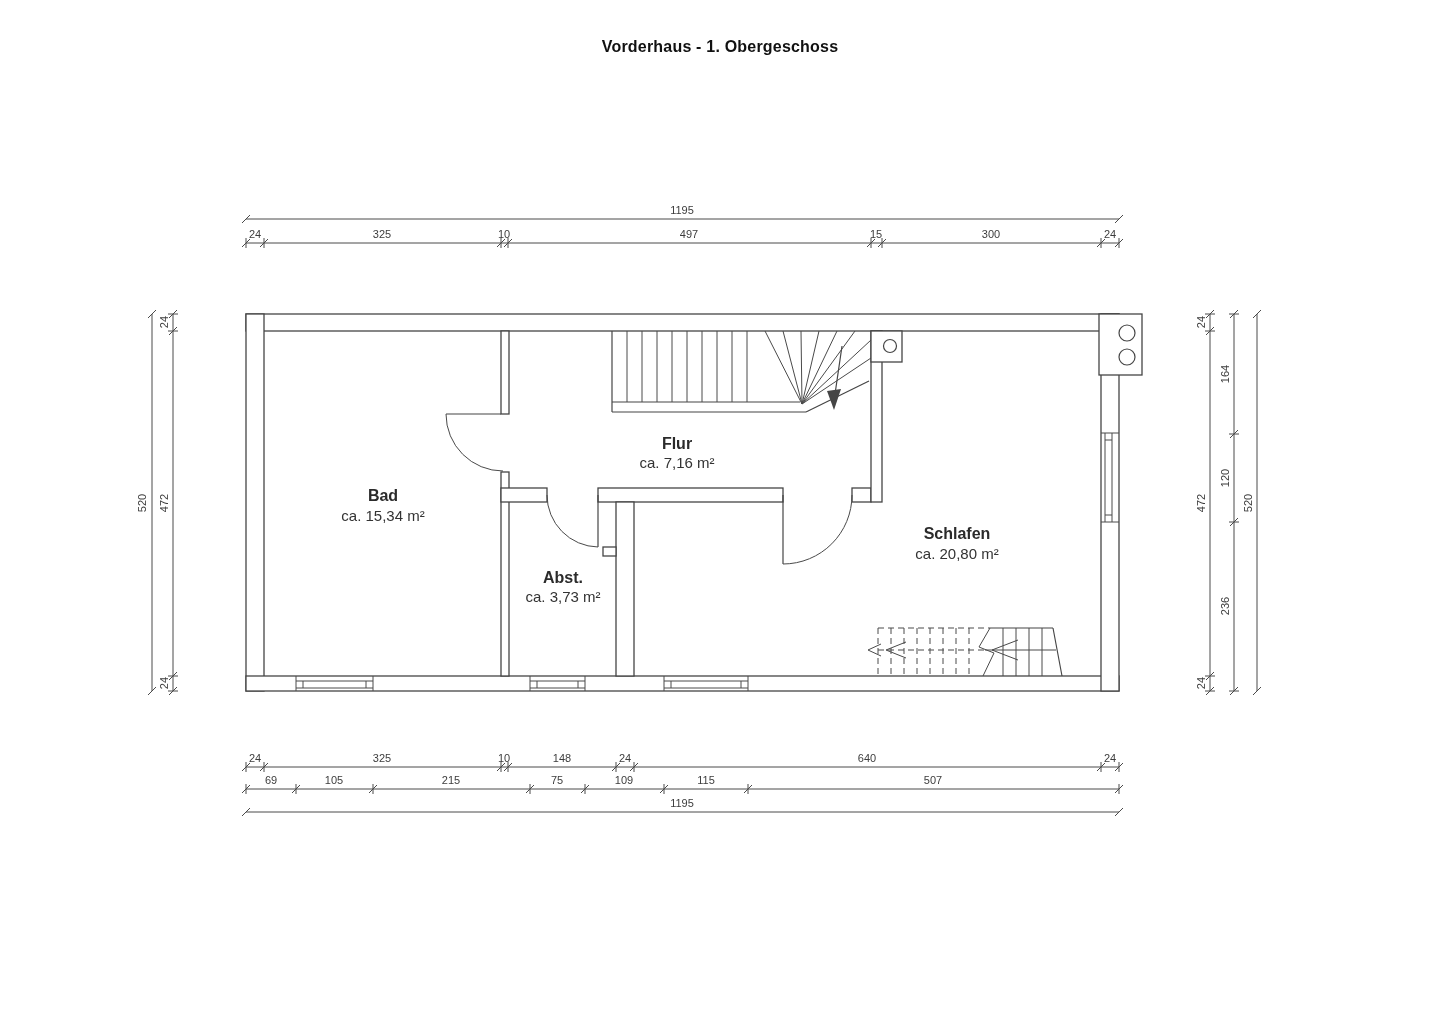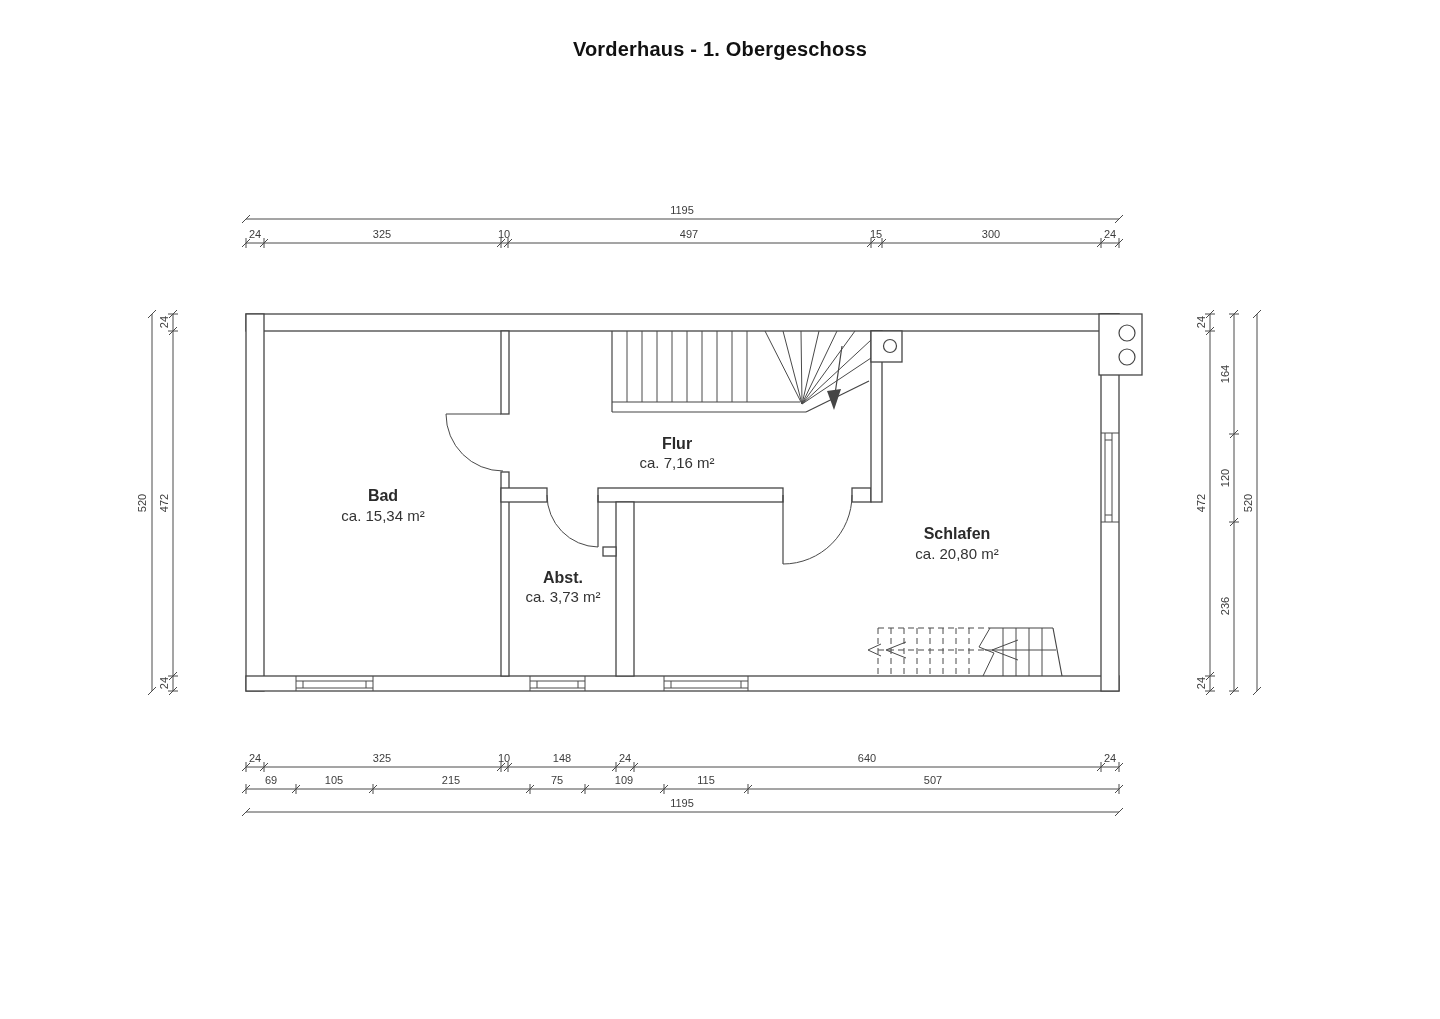--- a/index.html
+++ b/index.html
@@ -1,17 +1,17 @@
 <!DOCTYPE html>
 <html><head>
 <meta charset="utf-8">
 <style>
   html,body{margin:0;padding:0;background:#ffffff;}
   .page{position:relative;width:1440px;height:1019px;background:#fff;font-family:"Liberation Sans",sans-serif;overflow:hidden;}
-  .title{position:absolute;top:38px;left:0;width:100%;text-align:center;font-size:20px;font-weight:bold;color:#111;letter-spacing:.2px;}
+  .title{position:absolute;top:38px;left:0;width:100%;text-align:center;font-size:16px;font-weight:bold;color:#111;letter-spacing:.2px;}
   svg{position:absolute;left:0;top:0;}
   .wall{fill:#ffffff;stroke:#454545;stroke-width:1.3;}
   .ln{stroke:#454545;stroke-width:1.2;fill:none;}
   .thin{stroke:#4a4a4a;stroke-width:1;fill:none;}
   .dash{stroke:#4a4a4a;stroke-width:1;fill:none;stroke-dasharray:6 4;}
   .dim{stroke:#4a4a4a;stroke-width:1;fill:none;}
   .dimtxt{font-family:"Liberation Sans",sans-serif;font-size:11px;fill:#3d3d3d;}
   .roomname{font-family:"Liberation Sans",sans-serif;font-size:16px;font-weight:bold;fill:#2b2b2b;}
   .roomarea{font-family:"Liberation Sans",sans-serif;font-size:15px;fill:#333;}
   .arrowfill{fill:#454545;stroke:none;}

